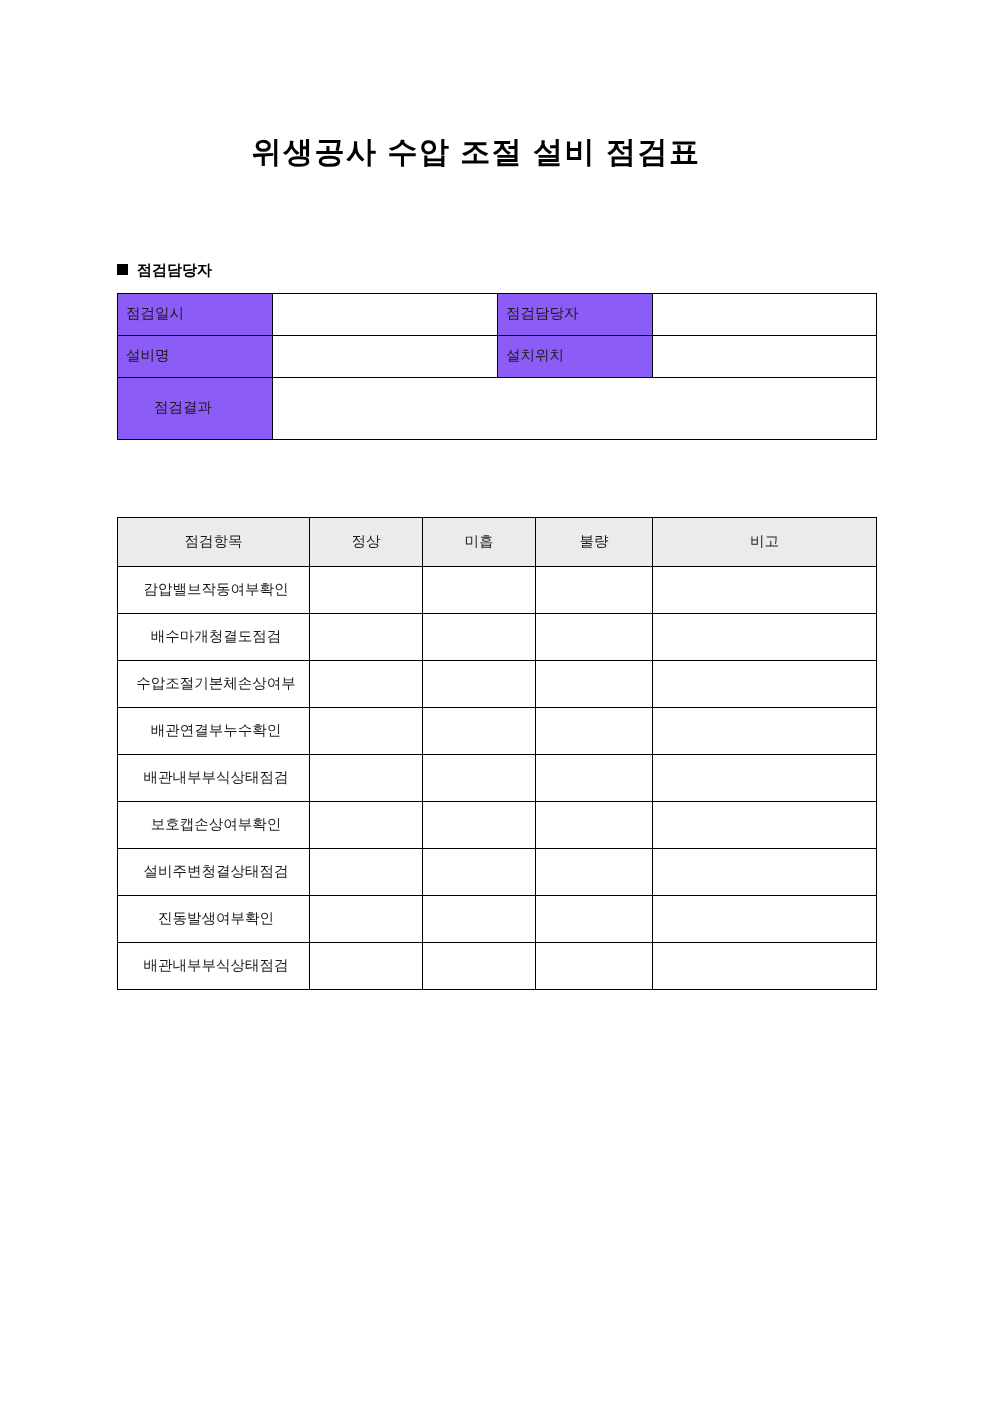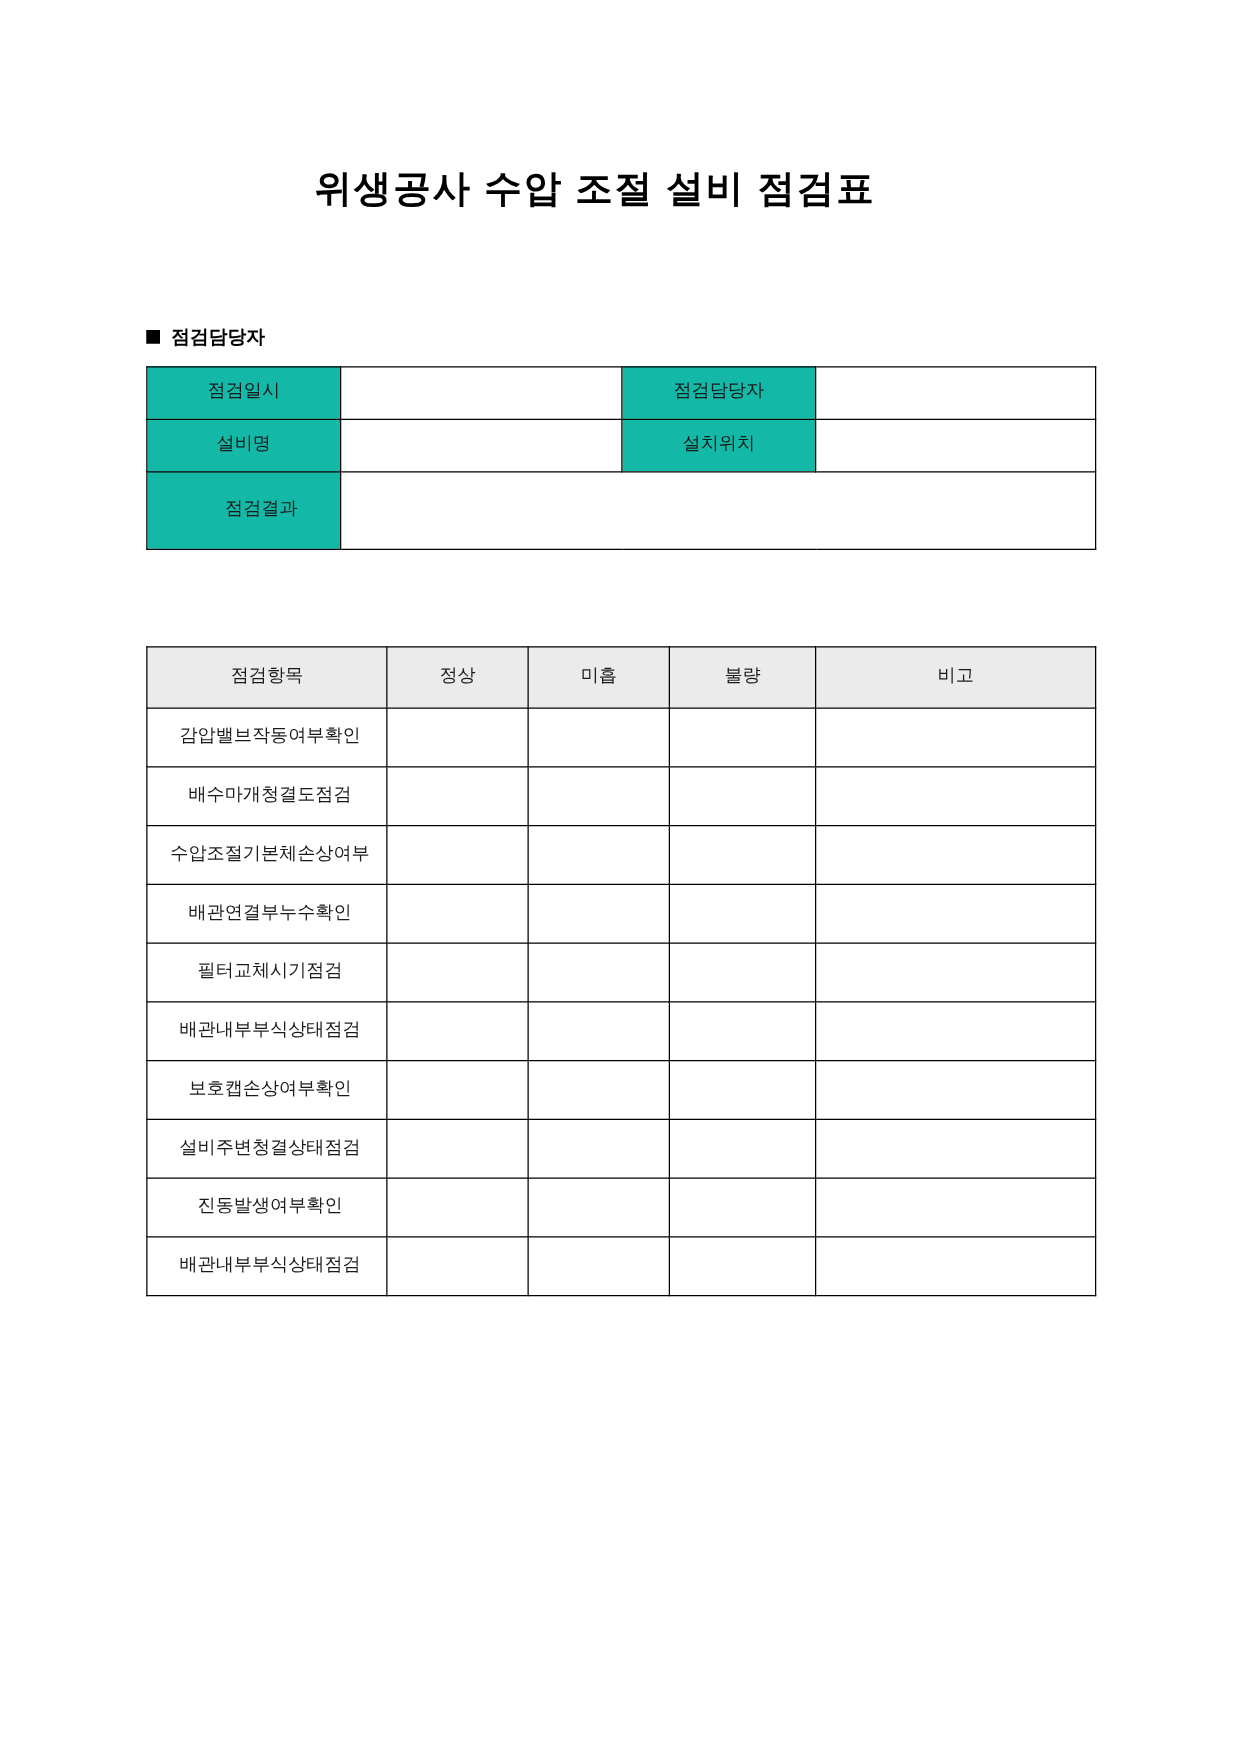--- a/index.html
+++ b/index.html
@@ -75,22 +75,22 @@
     border: 1px solid #000000;
     font-size: 14.5px;
     font-weight: normal;
     color: #1a1a1a;
     padding: 0 8px;
     vertical-align: middle;
     word-break: break-all;
     line-height: 1.45;
   }
   td.label-cell, th.label-cell {
-    background: #14b8a6;
-    text-align: center;
+    background: #8b5cf6;
+    text-align: left;
   }
   td.value-cell {
     background: #ffffff;
   }
 
   
   .t1 col.c1 { width: 155px; }
   .t1 col.c2 { width: 225px; }
   .t1 col.c3 { width: 155px; }
   .t1 col.c4 { width: 224px; }
@@ -203,27 +203,20 @@
             <td class="mark-cell"></td>
           </tr>
           <tr>
             <td class="item-name">배관연결부누수확인</td>
             <td class="mark-cell"></td>
             <td class="mark-cell"></td>
             <td class="mark-cell"></td>
             <td class="mark-cell"></td>
           </tr>
           <tr>
-            <td class="item-name">필터교체시기점검</td>
-            <td class="mark-cell"></td>
-            <td class="mark-cell"></td>
-            <td class="mark-cell"></td>
-            <td class="mark-cell"></td>
-          </tr>
-          <tr>
             <td class="item-name">배관내부부식상태점검</td>
             <td class="mark-cell"></td>
             <td class="mark-cell"></td>
             <td class="mark-cell"></td>
             <td class="mark-cell"></td>
           </tr>
           <tr>
             <td class="item-name">보호캡손상여부확인</td>
             <td class="mark-cell"></td>
             <td class="mark-cell"></td>

